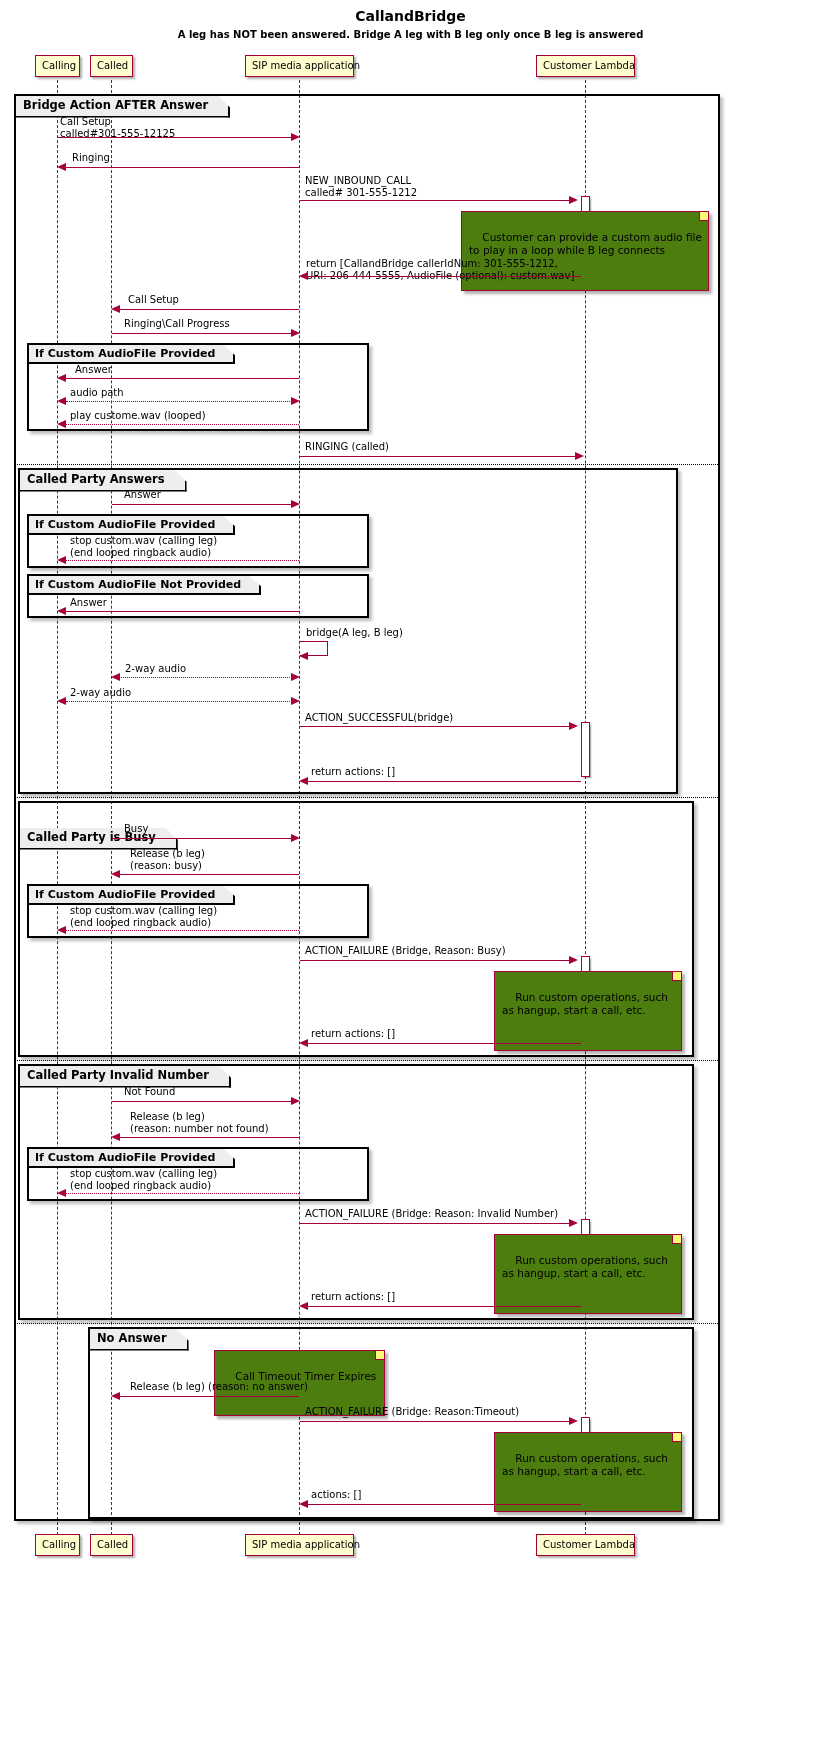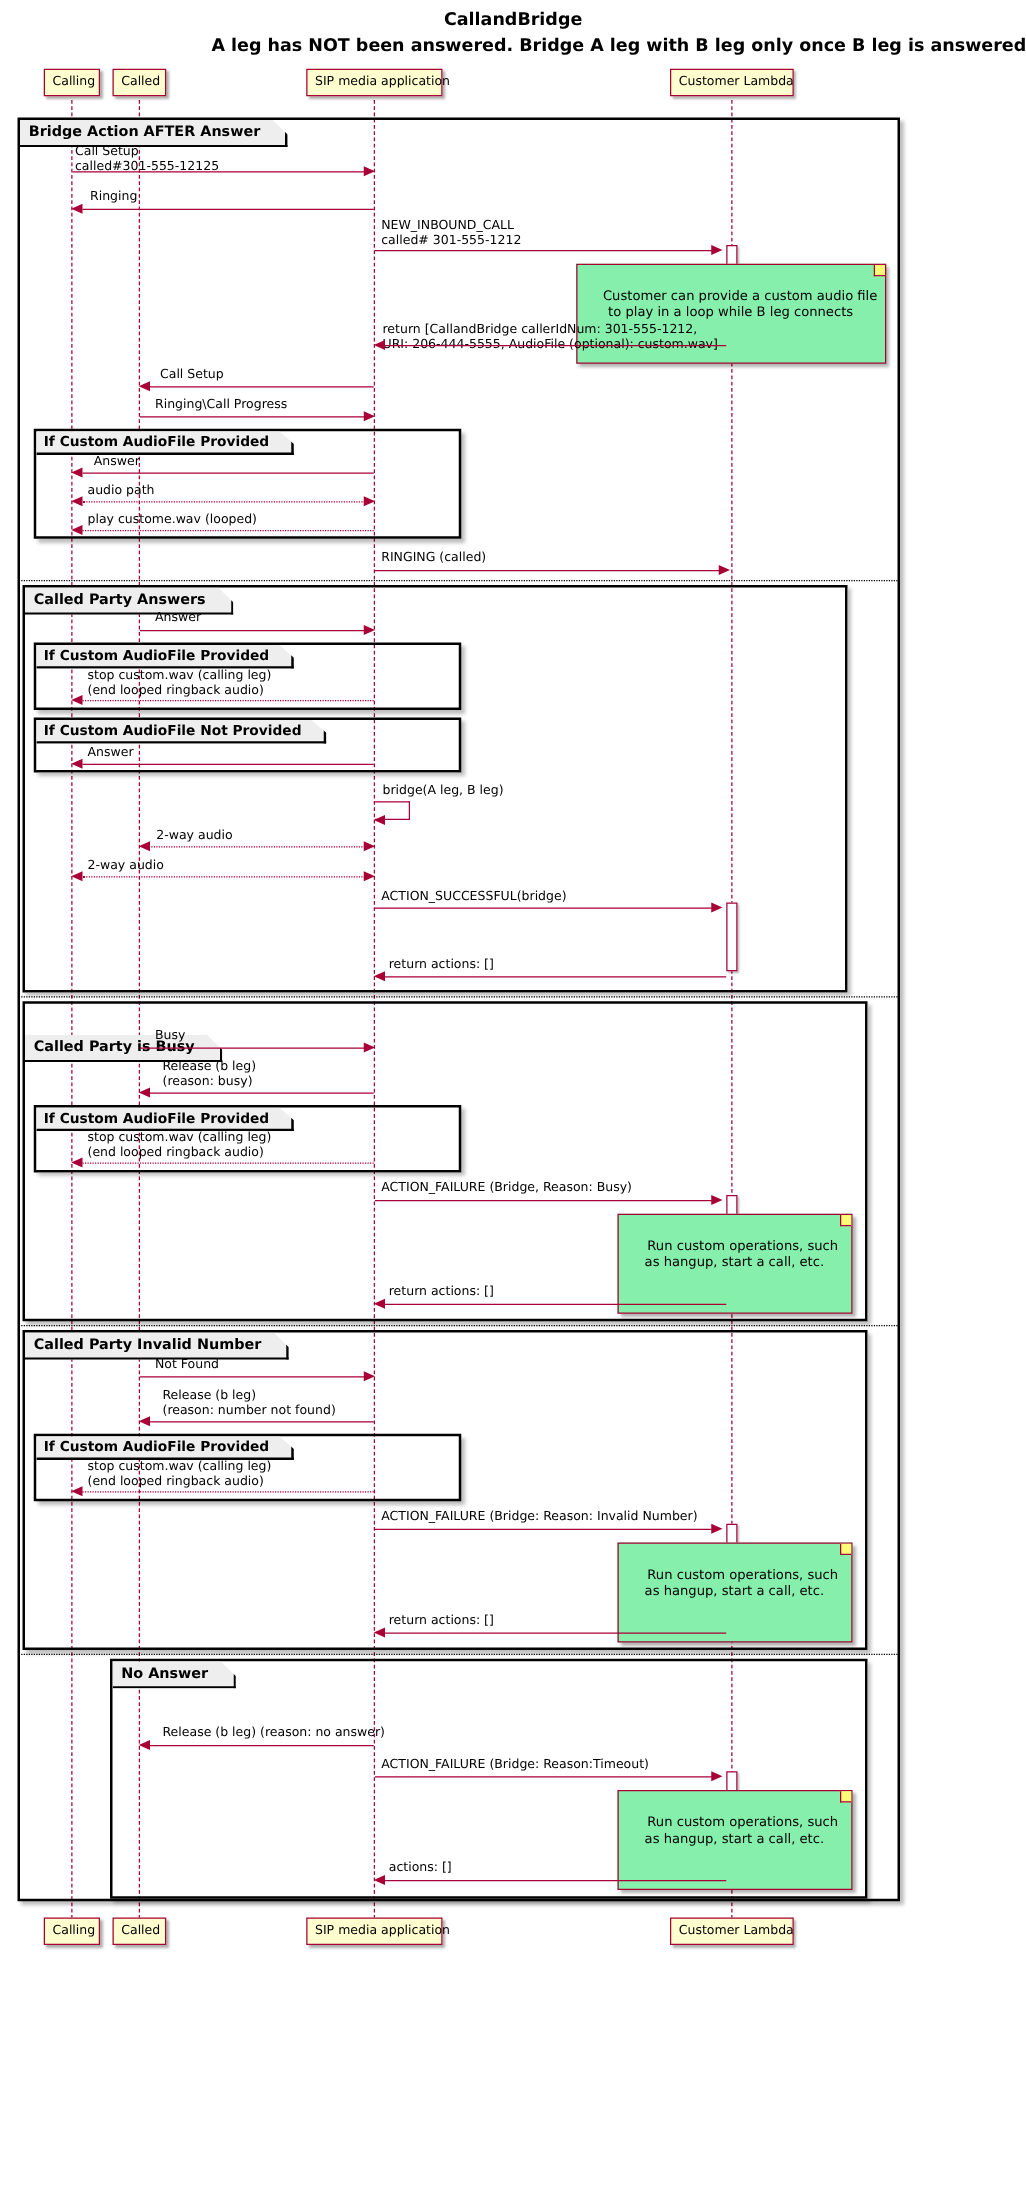--- a/index.html
+++ b/index.html
@@ -17,21 +17,21 @@
   }
   
   .title {
     position: absolute;
     left: 0; width: 821px;
     text-align: center;
     font-weight: bold;
     color: #000000;
   }
   #title-line1 { top: 8px;  font-size: 14px; }
-  #title-line2 { top: 29px; font-size: 14px; text-align: right; }
+  #title-line2 { top: 29px; font-size: 10px; }
 
   
   .participant {
     position: absolute;
     background: #FEFECE;
     border: 1.4px solid #A80036;
     color: #000000;
     font-size: 10px;
     line-height: 1;
     text-align: center;
@@ -123,29 +123,28 @@
   .self-msg {
     position: absolute;
     border: 1.5px solid #A80036;
     border-left: none;
     background: transparent;
   }
 
   
   .note {
     position: absolute;
-    background: #86efac;
+    background: #4d7c0f;
     border: 1.3px solid #A80036;
     color: #000000;
     font-size: 10.5px;
     line-height: 13.5px;
     padding: 5px 8px 5px 7px;
     white-space: pre;
     box-shadow: 2.5px 2.5px 2.5px rgba(0,0,0,0.30);
-    text-align: center;
   }
   .note .fold {
     position: absolute;
     top: 0; right: 0;
     width: 9px; height: 9px;
     background: #FBFB77;
     border-left: 1.3px solid #A80036;
     border-bottom: 1.3px solid #A80036;
   }
 </style>
@@ -353,20 +352,24 @@
 
   <div class="msg-label" style="left:311px; top:1291px;">return actions: []</div>
   <div class="msg-line" style="left:308px; top:1306px; width:273px;"></div>
   <div class="arrowhead left" style="left:299px; top:1301.5px;"></div>
 
   <div class="alt-divider" style="left:14px; top:1323px; width:706px;"></div>
 
   <div class="frame" style="left:88px; top:1327px; width:606px; height:192px;"></div>
   <div class="frame-label" style="left:90px; top:1329px;">No Answer</div>
 
+  <div class="note" style="left:214px; top:1350px; width:171px;">
+    <span>Call Timeout Timer Expires</span>
+    <span class="fold"></span>
+  </div>
 
   <div class="msg-label" style="left:130px; top:1381px;">Release (b leg) (reason: no answer)</div>
   <div class="msg-line" style="left:120px; top:1396px; width:179px;"></div>
   <div class="arrowhead left" style="left:111px; top:1391.5px;"></div>
 
   <div class="msg-label" style="left:305px; top:1406px;">ACTION_FAILURE (Bridge: Reason:Timeout)</div>
   <div class="msg-line" style="left:300px; top:1421px; width:271px;"></div>
   <div class="arrowhead right" style="left:569px; top:1416.5px;"></div>
 
   <div class="activation" style="left:581px; top:1417px; height:83px;"></div>

